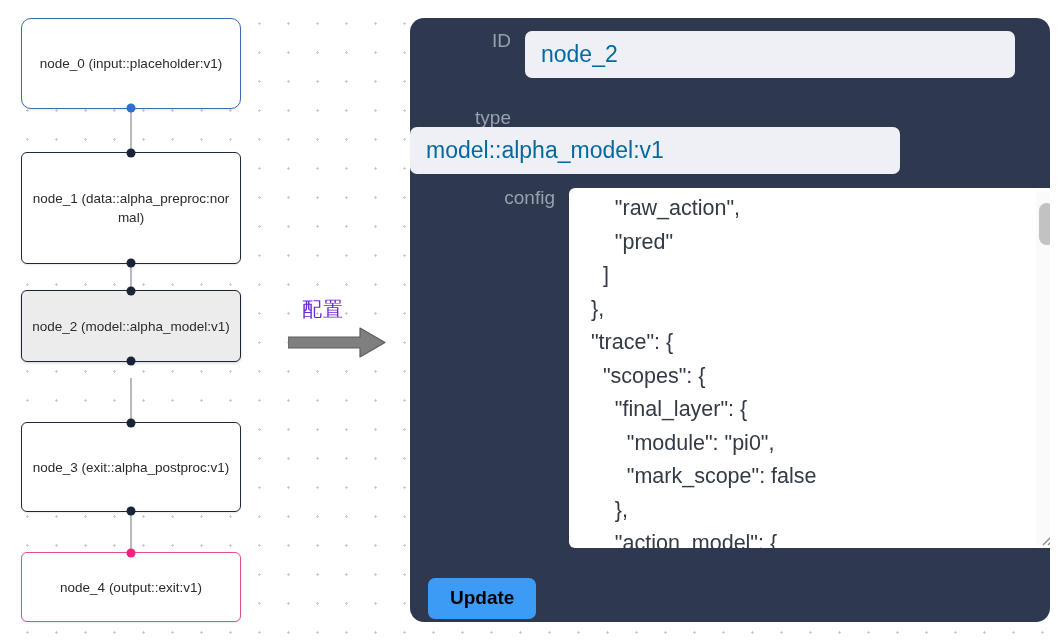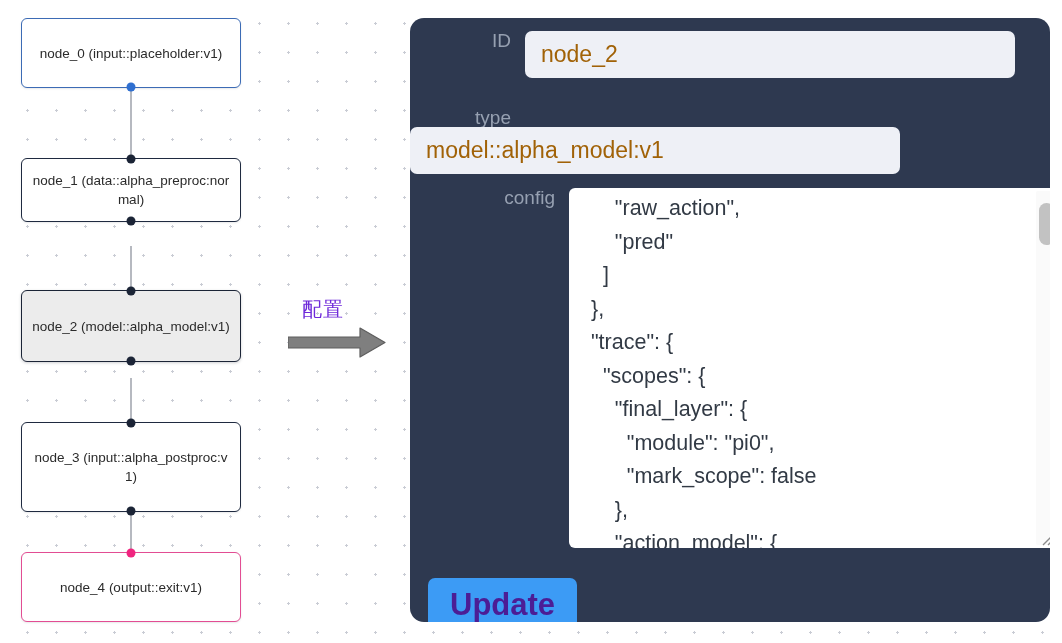--- a/index.html
+++ b/index.html
@@ -131,21 +131,21 @@
     padding-right: 14px;
     box-sizing: border-box;
     flex: 0 0 auto;
     line-height: 1;
   }
   .text-input {
     box-sizing: border-box;
     background: #eef0f6;
     border: none;
     border-radius: 7px;
-    color: #a16207;
+    color: #0369a1;
     font-size: 23px;
     font-family: "Liberation Sans", "DejaVu Sans", sans-serif;
     padding: 8px 16px;
     height: 47px;
     width: 490px;
     outline: none;
     display: block;
   }
   #row-id   { top: 13px; }
   #row-type { top: 90px; flex-direction: column; }
@@ -202,66 +202,66 @@
     height: 18px;
     pointer-events: none;
   }
 
   
   #update-button {
     position: absolute;
     left: 18px;
     top: 560px;
     background: #3c9bf5;
-    color: #4c1d95;
+    color: #000000;
     border: none;
     border-radius: 7px;
-    font-size: 31px;
+    font-size: 19px;
     font-family: "Liberation Sans", "DejaVu Sans", sans-serif;
     font-weight: bold;
     padding: 10px 22px;
     cursor: pointer;
     line-height: 1.1;
   }
 </style>
 </head>
 <body>
 
 <div id="root">
 
   <div id="canvas"></div>
 
   <div class="edge" style="top:88px;  height:70px;"></div>
   <div class="edge" style="top:246px; height:44px;"></div>
   <div class="edge" style="top:378px; height:44px;"></div>
   <div class="edge" style="top:512px; height:40px;"></div>
 
-  <div class="node input-node" style="left:21px; top:18px; width:220px; height:70px;">
+  <div class="node input-node" style="left:21px; top:18px; width:220px; height:91px;border-radius:10px;">
     <span class="node-label">node_0
 (input::placeholder:v1)</span>
     <span class="handle bottom blue"></span>
   </div>
 
-  <div class="node" style="left:21px; top:158px; width:220px; height:64px;">
+  <div class="node" style="left:21px; top:152px; width:220px; height:112px;">
     <span class="node-label">node_1
 (data::alpha_preproc:normal)</span>
     <span class="handle top"></span>
     <span class="handle bottom"></span>
   </div>
 
   <div class="node selected" style="left:21px; top:290px; width:220px; height:72px;">
     <span class="node-label">node_2
 (model::alpha_model:v1)</span>
     <span class="handle top"></span>
     <span class="handle bottom"></span>
   </div>
 
   <div class="node" style="left:21px; top:422px; width:220px; height:90px;">
     <span class="node-label">node_3
-(input::alpha_postproc:v1)</span>
+(exit::alpha_postproc:v1)</span>
     <span class="handle top"></span>
     <span class="handle bottom"></span>
   </div>
 
   <div class="node output-node" style="left:21px; top:552px; width:220px; height:70px;">
     <span class="node-label">node_4
 (output::exit:v1)</span>
     <span class="handle top pink"></span>
   </div>
 

